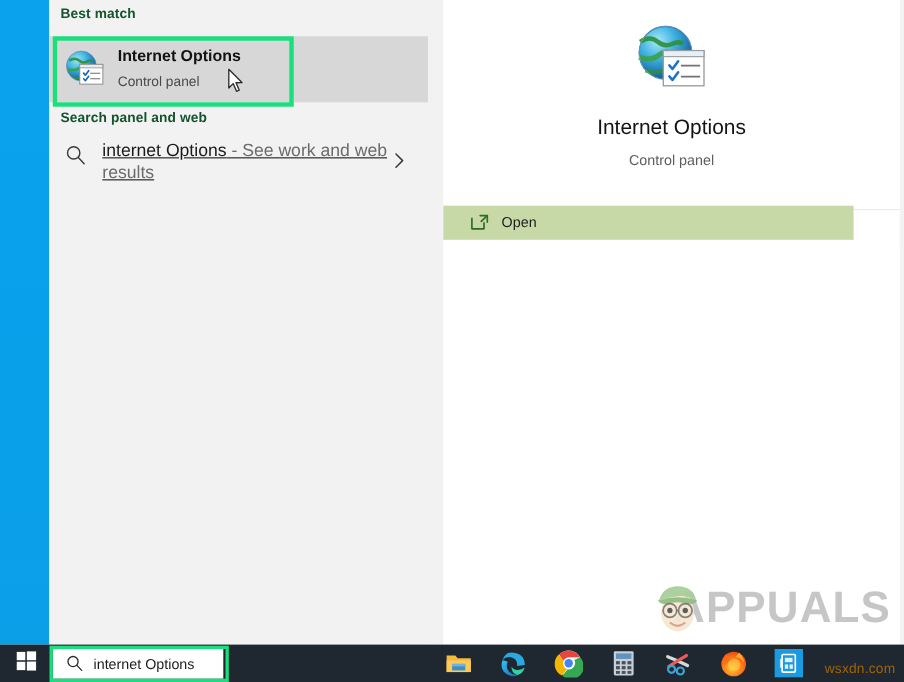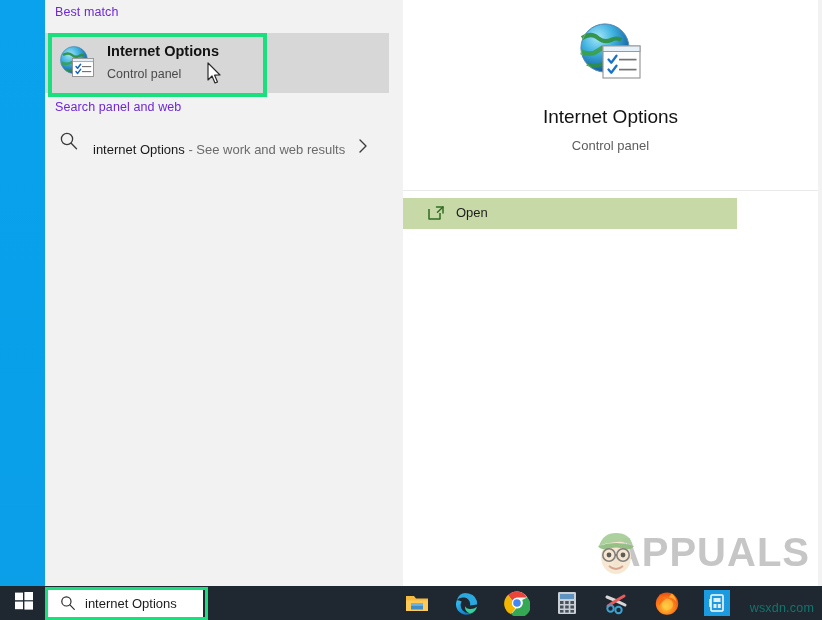--- a/index.html
+++ b/index.html
@@ -37,22 +37,22 @@
     position: absolute;
     left: 0; top: 0;
     width: 344px; height: 586px;
     background: #f2f2f2;
   }
 
   .section-head {
     position: absolute;
     left: 10px;
     font-size: 12.5px;
-    font-weight: normal;
-    color: #6d28d9;
+    font-weight: bold;
+    color: #14532d;
     letter-spacing: 0.1px;
   }
   .section-head.best { top: 5px; }
   .section-head.work { top: 100px; }
 
   
   .best-row {
     position: absolute;
     left: 0; top: 33px;
     width: 344px; height: 60px;
@@ -100,25 +100,26 @@
     left: 0; top: 124px;
     width: 344px; height: 56px;
   }
   .web-search-icon {
     position: absolute;
     left: 14px; top: 7px;
     width: 20px; height: 20px;
   }
   .web-text {
     position: absolute;
-    left: 48px; top: 16px;
+    left: 48px; top: 4px;
     width: 260px;
-    font-size: 13px;
+    font-size: 16px;
     color: #1a1a1a;
     line-height: 20px;
+    text-decoration: underline;
   }
   .web-text .muted { color: #6b6b6b; }
   .web-chevron {
     position: absolute;
     left: 312px; top: 14px;
     width: 12px; height: 16px;
   }
 
   
   .preview {
@@ -156,22 +157,22 @@
     color: #5d5d5d;
   }
   .preview-divider {
     position: absolute;
     left: 0; top: 190px;
     width: 415px; height: 1px;
     background: #eaeaea;
   }
   .action-row {
     position: absolute;
-    left: 0; top: 198px;
-    width: 334px; height: 31px;
+    left: 0; top: 187px;
+    width: 373px; height: 31px;
     background: #c8d9a8;
   }
   .action-icon {
     position: absolute;
     left: 24px; top: 7px;
     width: 18px; height: 16px;
   }
   .action-label {
     position: absolute;
     left: 53px; top: 7px;
@@ -261,21 +262,21 @@
   .tb-icon {
     position: absolute;
     top: 2px;
     width: 26px; height: 26px;
   }
 
   .tb-right {
     position: absolute;
     right: 8px; top: 601px;
     font-size: 12.5px;
-    color: #0f766e;
+    color: #a16207;
     letter-spacing: 0.2px;
   }
 </style>
 </head>
 <body>
 
 <div id="screen">
 
   <div class="desktop-strip"></div>
 

